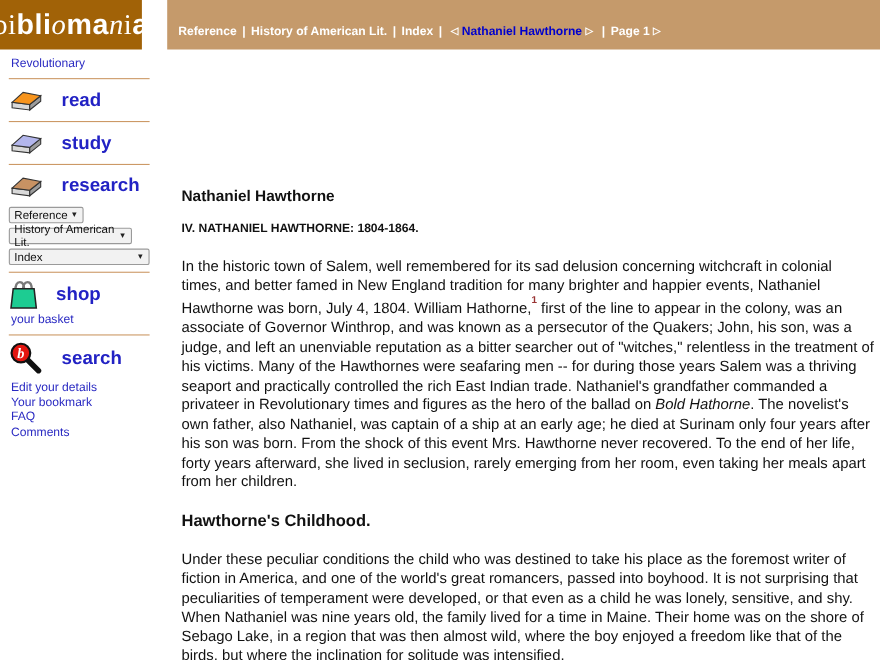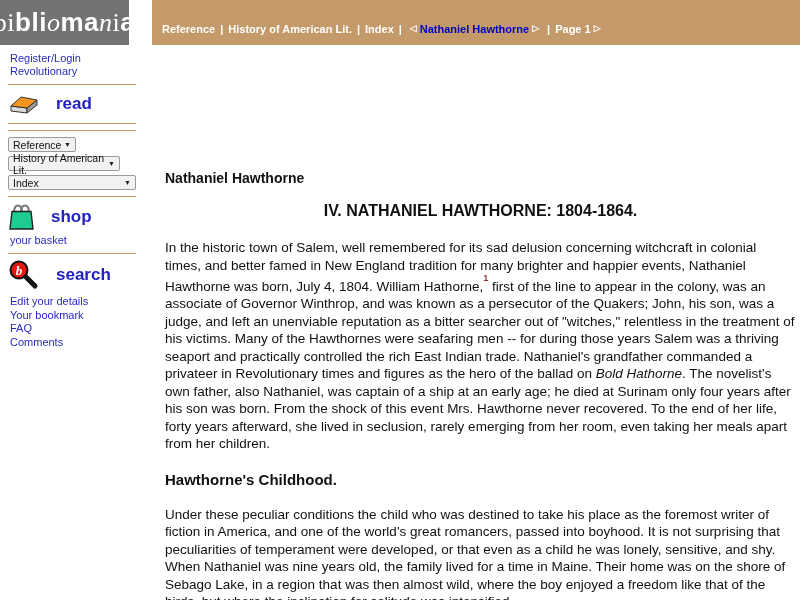--- a/index.html
+++ b/index.html
@@ -10,21 +10,21 @@
     background: #ffffff;
     overflow: hidden;
     font-family: "Liberation Sans", sans-serif;
     color: #111;
   }
 
   
   .logo-box {
     position: absolute; left: 0; top: 0;
     width: 129px; height: 45px;
-    background: #737373;
+    background: #a16207;
     display: flex; align-items: center; justify-content: center;
     color: #fff;
     font-size: 26px;
     letter-spacing: 0.5px;
     cursor: pointer;
   }
   .logo-box .lg-serif  { font-family: "Liberation Serif", serif; font-weight: 400; }
   .logo-box .lg-bold   { font-family: "Liberation Sans", sans-serif; font-weight: 700; }
   .logo-box .lg-italic { font-family: "Liberation Serif", serif; font-style: italic; font-weight: 400; }
 
@@ -76,21 +76,21 @@
   .basket-link { margin-top: 2px; }
   .bottom-links { margin-top: 4px; }
   .bottom-links .side-link { line-height: 13.5px; }
 
   
   .main {
     position: absolute; left: 165px; top: 170px;
     width: 631px;
   }
   .article-title { font-size: 14px; font-weight: bold; margin: 0 0 16px 0; }
-  .chapter-heading { text-align: center; font-size: 16px; font-weight: bold; margin: 0 0 19px 0; }
+  .chapter-heading { text-align: left; font-size: 11px; font-weight: bold; margin: 0 0 19px 0; }
   .main p { font-size: 13.5px; line-height: 17.5px; margin: 12px 0 18px 0; }
   .subheading { font-size: 15px; font-weight: bold; margin: 0 0 18px 0; }
   .footnote-ref {
     color: #993333; font-weight: bold;
     font-size: 9px; position: relative; top: -4px;
     cursor: pointer;
   }
   .italic-title { font-style: italic; }
 </style>
 </head>
@@ -117,40 +117,55 @@
   <span class="crumb-link">Nathaniel Hawthorne</span>
   <span class="crumb-arrow">▷</span>
   <span class="crumb-sep">|</span>
   <span>Page 1</span>
   <span class="crumb-arrow">▷</span>
 </div>
 
 <div class="sidebar">
 
   <div class="top-links">
-    <a class="side-link">Register/Login</a>
     <a class="side-link">Revolutionary</a>
   </div>
 
   <div class="divider"></div>
 
   <div class="nav-row">
     <svg class="nav-icon" width="32" height="25" viewBox="0 0 32 25">
       <path d="M3 15 L19 17 L19 22 L3 20 Z" fill="#d9d9d9" stroke="#333" stroke-width="1"></path>
       <path d="M19 17 L29 9 L29 14 L19 22 Z" fill="#9c9c9c" stroke="#333" stroke-width="1"></path>
       <path d="M3 15 L13 6 L29 9 L19 17 Z" fill="#f7941d" stroke="#333" stroke-width="1"></path>
     </svg>
     <span class="nav-label">read</span>
   </div>
 
   <div class="divider"></div>
 
-
-  <div class="divider"></div>
-
+  <div class="nav-row">
+    <svg class="nav-icon" width="32" height="25" viewBox="0 0 32 25">
+      <path d="M3 15 L19 17 L19 22 L3 20 Z" fill="#d9d9d9" stroke="#333" stroke-width="1"></path>
+      <path d="M19 17 L29 9 L29 14 L19 22 Z" fill="#9c9c9c" stroke="#333" stroke-width="1"></path>
+      <path d="M3 15 L13 6 L29 9 L19 17 Z" fill="#b3b6ec" stroke="#333" stroke-width="1"></path>
+    </svg>
+    <span class="nav-label">study</span>
+  </div>
+
+  <div class="divider"></div>
+
+  <div class="nav-row">
+    <svg class="nav-icon" width="32" height="25" viewBox="0 0 32 25">
+      <path d="M3 15 L19 17 L19 22 L3 20 Z" fill="#d9d9d9" stroke="#333" stroke-width="1"></path>
+      <path d="M19 17 L29 9 L29 14 L19 22 Z" fill="#9c9c9c" stroke="#333" stroke-width="1"></path>
+      <path d="M3 15 L13 6 L29 9 L19 17 Z" fill="#c89263" stroke="#333" stroke-width="1"></path>
+    </svg>
+    <span class="nav-label">research</span>
+  </div>
 
   <div class="dd dd1">
     <span>Reference</span>
     <span class="dd-arrow">▼</span>
   </div>
   <div class="dd dd2">
     <span>History of American Lit.</span>
     <span class="dd-arrow">▼</span>
   </div>
   <div class="dd dd3">

